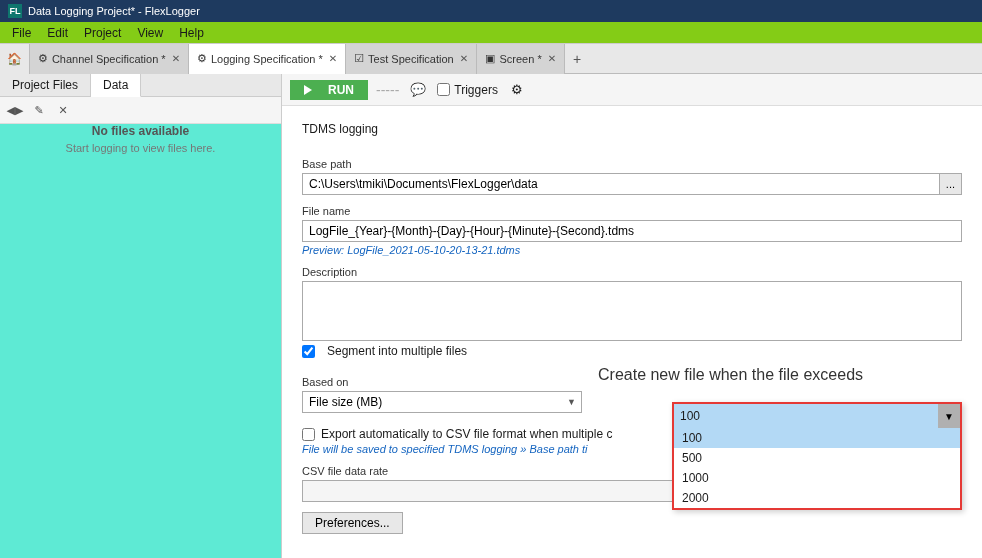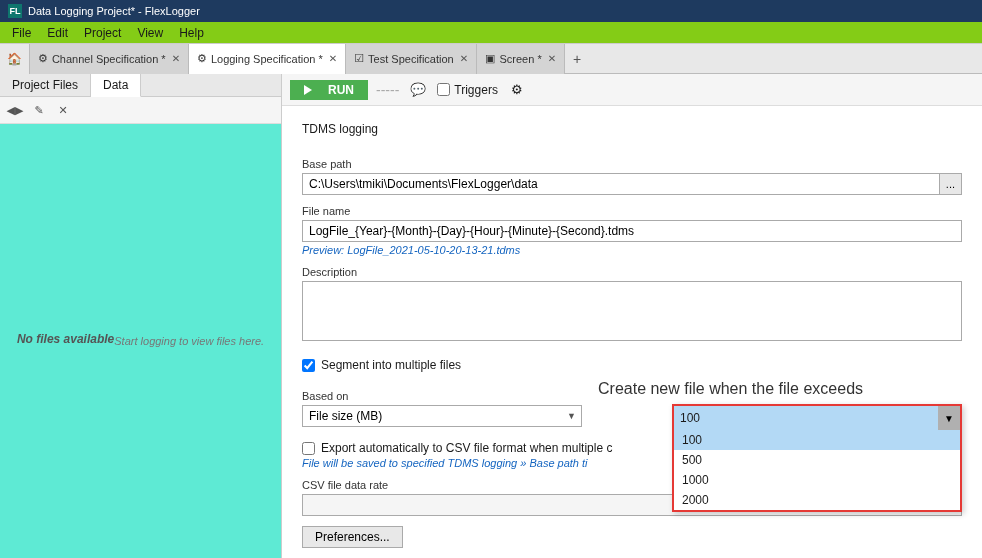--- a/index.html
+++ b/index.html
@@ -28,21 +28,21 @@
     
     .content-area { display: flex; flex: 1; overflow: hidden; }
 
     
     .sidebar { width: 282px; background: #5eead4; border-right: 1px solid #ccc; display: flex; flex-direction: column; flex-shrink: 0; }
     .sidebar-tabs { display: flex; background: #e8e8e8; border-bottom: 1px solid #ccc; }
     .sidebar-tab { padding: 4px 12px; font-size: 12px; cursor: pointer; border-right: 1px solid #ccc; }
     .sidebar-tab.active { background: white; border-bottom: 1px solid white; margin-bottom: -1px; }
     .sidebar-nav { display: flex; align-items: center; padding: 2px 4px; background: #f5f5f5; border-bottom: 1px solid #ddd; gap: 2px; }
     .sidebar-nav-btn { width: 22px; height: 22px; display: flex; align-items: center; justify-content: center; cursor: pointer; border: 1px solid transparent; font-size: 11px; color: #555; }
-    .sidebar-content { flex: 1; display: flex; align-items: center; justify-content: center; flex-direction: row; color: #555; font-style: italic; }
+    .sidebar-content { flex: 1; display: flex; align-items: center; flex-direction: column; color: #555; }
     .sidebar-empty-title { font-weight: bold; font-size: 12px; margin-bottom: 4px; }
     .sidebar-empty-text { font-size: 11px; color: #777; text-align: center; }
 
     
     .main-panel { flex: 1; display: flex; flex-direction: column; background: white; overflow: hidden; }
     .run-toolbar { display: flex; align-items: center; padding: 4px 8px; background: #f5f5f5; border-bottom: 1px solid #ddd; gap: 8px; height: 32px; }
     .run-btn { background: #4caf50; color: white; border: none; padding: 3px 14px; font-size: 12px; font-weight: bold; cursor: pointer; display: flex; align-items: center; gap: 16px; }
     .run-btn-triangle { width: 0; height: 0; border-top: 5px solid transparent; border-bottom: 5px solid transparent; border-left: 8px solid white; }
     .toolbar-sep { color: #aaa; font-size: 14px; }
     .toolbar-btn { width: 22px; height: 22px; display: flex; align-items: center; justify-content: center; cursor: pointer; font-size: 13px; color: #555; }
@@ -53,41 +53,41 @@
     .form-content { padding: 16px 20px; flex: 1; overflow-y: auto; position: relative; }
     .section-title { font-size: 12px; font-weight: normal; margin-bottom: 22px; }
     .field-label { font-size: 11px; color: #333; margin-bottom: 3px; margin-top: 10px; }
     .field-input { width: 100%; border: 1px solid #aaa; padding: 3px 6px; font-size: 12px; background: white; }
     .field-input-with-btn { display: flex; }
     .field-input-with-btn input { flex: 1; border: 1px solid #aaa; border-right: none; padding: 3px 6px; font-size: 12px; }
     .browse-btn { border: 1px solid #aaa; background: #e8e8e8; padding: 2px 6px; cursor: pointer; font-size: 11px; }
     .preview-text { color: #1565c0; font-style: italic; font-size: 11px; margin-top: 2px; }
     .description-area { width: 100%; height: 60px; border: 1px solid #aaa; padding: 4px 6px; font-size: 12px; resize: none; margin-top: 0; }
 
-    .checkbox-row { display: flex; align-items: center; gap: 6px; margin-top: 14px; font-size: 12px; }
+    .checkbox-row { display: flex; align-items: center; gap: 12px; margin-top: 0; font-size: 12px; }
     .checkbox-row input[type="checkbox"] { width: 13px; height: 13px; }
 
     .two-col { display: flex; gap: 16px; margin-top: 8px; align-items: flex-start; position: relative; }
     .col-left { flex: 0 0 280px; }
     .col-right { flex: 1; position: relative; }
 
     .select-field { width: 100%; border: 1px solid #aaa; padding: 3px 6px; font-size: 12px; background: white; appearance: none; }
     .select-wrapper { position: relative; }
     .select-wrapper::after { content: '▼'; position: absolute; right: 6px; top: 50%; transform: translateY(-50%); font-size: 9px; pointer-events: none; color: #555; }
 
     .export-checkbox-row { display: flex; align-items: center; gap: 6px; margin-top: 14px; font-size: 12px; }
     .export-note { font-size: 11px; color: #1565c0; font-style: italic; margin-top: 2px; }
 
     .csv-rate-label { font-size: 11px; color: #333; margin-top: 10px; margin-bottom: 3px; }
     .csv-rate-input { width: 100%; border: 1px solid #aaa; padding: 3px 6px; font-size: 12px; text-align: right; background: #f5f5f5; }
 
     .pref-btn { border: 1px solid #aaa; background: #e8e8e8; padding: 3px 12px; font-size: 12px; cursor: pointer; margin-top: 10px; }
 
     
-    .dropdown-overlay { position: absolute; top: 24px; right: 0; width: 290px; background: white; border: 2px solid #e53935; z-index: 100; box-shadow: 2px 2px 6px rgba(0,0,0,0.2); }
+    .dropdown-overlay { position: absolute; top: 36px; right: 0; width: 290px; background: white; border: 2px solid #e53935; z-index: 100; box-shadow: 2px 2px 6px rgba(0,0,0,0.2); }
     .dropdown-input-row { display: flex; align-items: center; background: #b3d9f5; padding: 0; }
     .dropdown-input-row input { flex: 1; border: none; background: #b3d9f5; padding: 4px 6px; font-size: 12px; outline: none; color: #1a1a1a; }
     .dropdown-arrow-btn { width: 22px; height: 24px; background: #b0b0b0; border: none; display: flex; align-items: center; justify-content: center; cursor: pointer; font-size: 10px; }
     .dropdown-option { padding: 3px 8px; font-size: 12px; cursor: pointer; color: #1a1a1a; }
     .dropdown-option.selected { background: #b3d9f5; }
 
     
     .col-right-label { font-size: 16px; color: #333; margin-bottom: 3px; }
   </style>
 </head>

